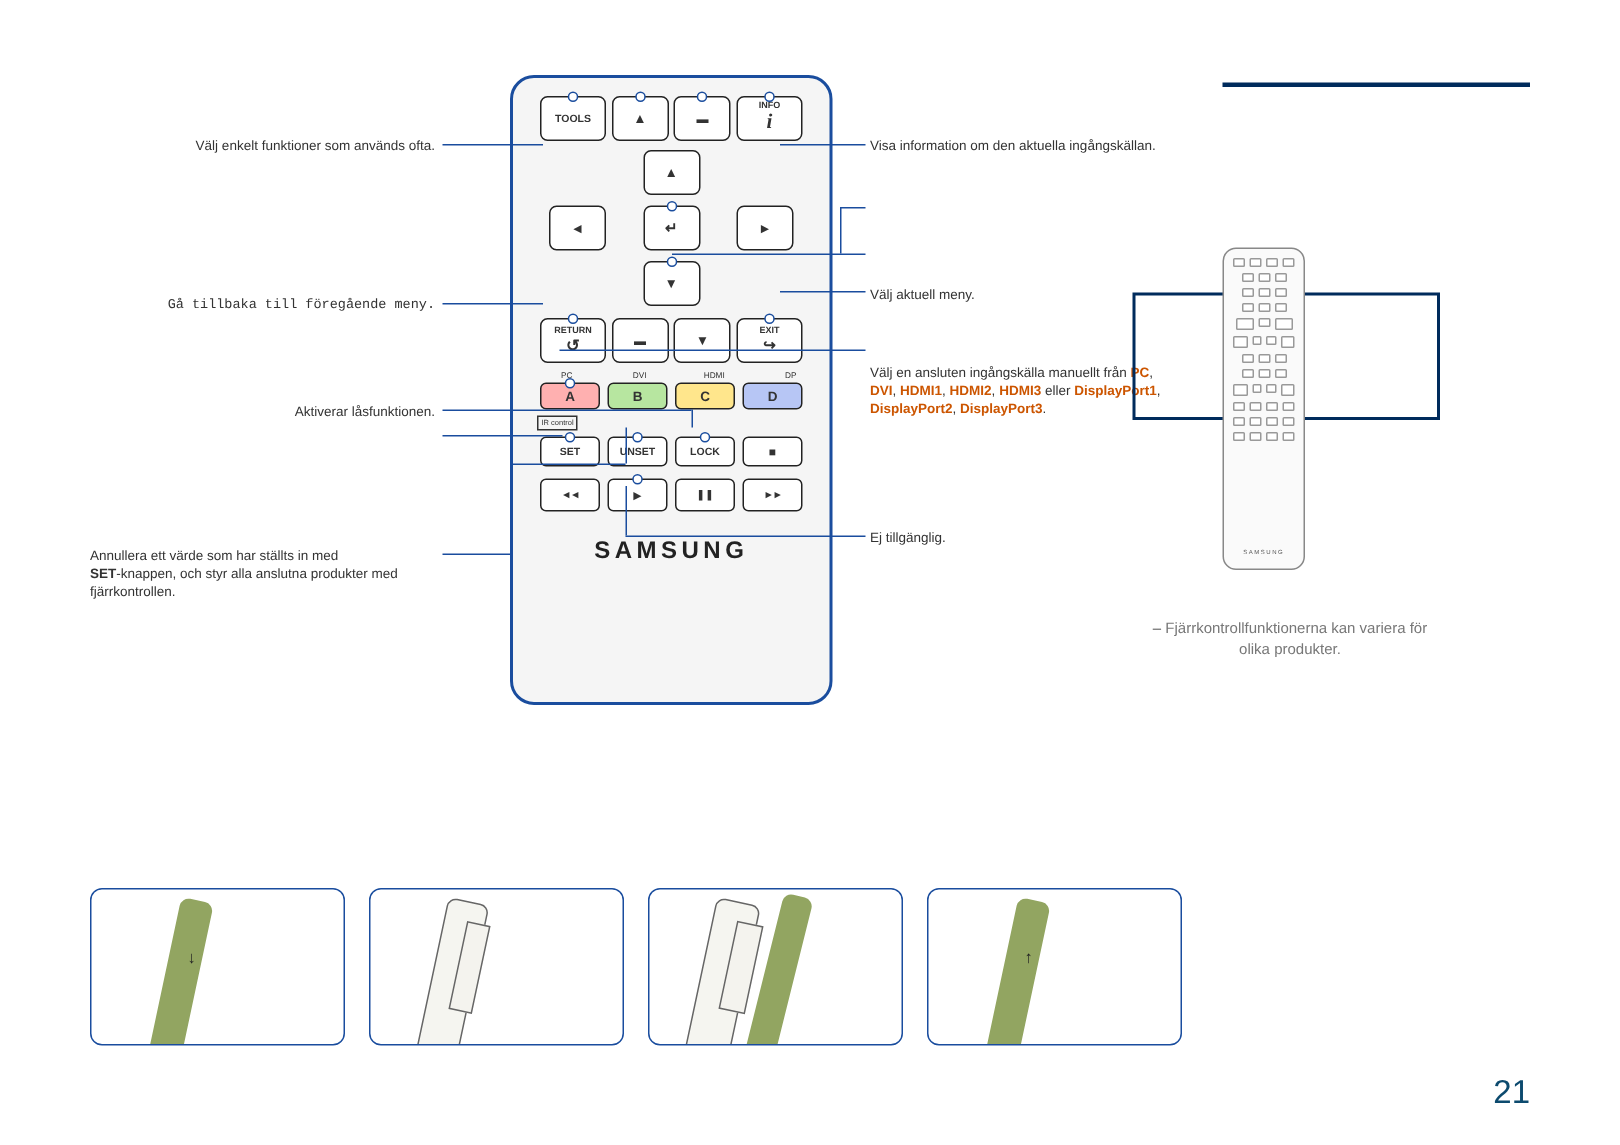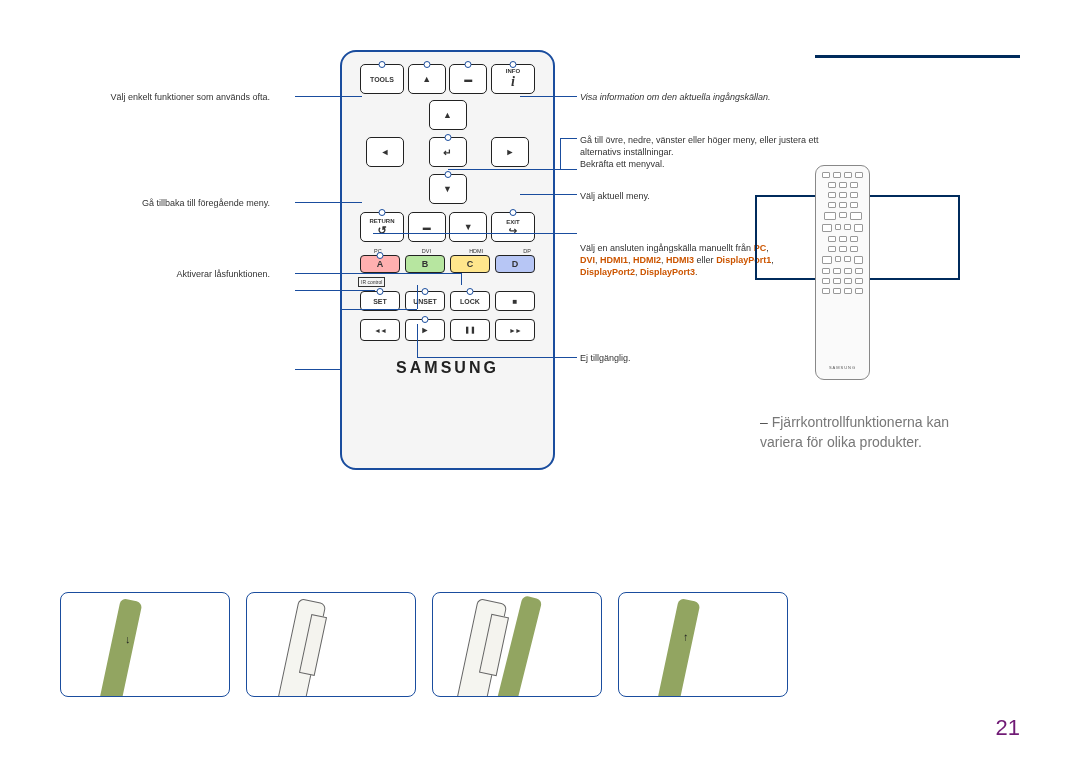--- a/index.html
+++ b/index.html
@@ -59,21 +59,21 @@
       background: #fff; display: flex; align-items: center; justify-content: center; font-size: 7px; font-weight: bold;
     }
     .stop-btn { background: #fff; }
     .playback-row { display: flex; justify-content: space-between; gap:4px; margin-bottom: 18px; }
     .play-btn {
       width: 40px; height: 22px; border: 1.5px solid #222; border-radius: 4px;
       background: #fff; display: flex; align-items: center; justify-content: center;
     }
     .brand { text-align: center; letter-spacing: 3px; font-size: 16px; font-weight: bold; color: #222; margin-top: 12px; }
     
-    .label-left { position: absolute; right: 750px; font-size: 9px; line-height: 1.35; }
+    .label-left { position: absolute; right: 730px; font-size: 9px; line-height: 1.35; }
     .label-right { position: absolute; left: 520px; font-size: 9px; line-height: 1.35; }
     .label-orange { color: #cc5500; font-weight: bold; }
     .bold { font-weight: bold; }
     
     .line { position: absolute; background: #1a4d9e; height: 1px; }
     .line-v { position: absolute; background: #1a4d9e; width: 1px; }
     
     .side-diagram {
       position: absolute; right: 60px; top: 115px;
       width: 205px; height: 265px;
@@ -83,40 +83,40 @@
       position: absolute; left: 60px; top: 0; width: 55px; height: 215px;
       border: 1.5px solid #888; border-radius: 9px; background: #fafafa;
       display: flex; flex-direction: column; align-items: center; padding: 6px 6px;
       gap: 4px;
     }
     .side-remote-row { display: flex; gap: 3px; width: 100%; justify-content: center; }
     .side-key { width: 8px; height: 6px; border: 0.5px solid #999; border-radius: 1px; background: #fff; }
     .side-key-lg { width: 12px; height: 8px; }
     .side-brand { font-size: 4px; letter-spacing: 1px; margin-top: auto; margin-bottom: 3px; color: #555; }
     
-    .footnote { position: absolute; right: 0; top: 248px; font-size: 14px; color: #777; line-height: 1.4; width:200px;text-align:left;}
+    .footnote { position: absolute; right: 0; top: 248px; font-size: 10px; color: #777; line-height: 1.4; width:200px;text-align:center;}
     .footnote-dash { color: #555; }
     
     .section-title {
       position: absolute; left: 60px; top: 562px;
       background: #ffe68c; padding: 3px 6px;
       font-size: 13px; font-weight: bold; color: #002b5c;
     }
     
     .battery-row { position: absolute; left: 60px; top: 592px; display: flex; gap: 16px; }
     .battery-step {
       width: 170px; height: 105px; border: 1.5px solid #1a4d9e; border-radius: 8px;
       background: #fff; position: relative; overflow: hidden;
     }
     .stick { position: absolute; background: #92a561; border-radius: 6px 6px 3px 3px; transform-origin: top left; }
     .stick-outline { position: absolute; border: 1px solid #666; border-radius: 6px 6px 3px 3px; transform-origin: top left; background: #f5f5f0; }
     .arrow-down { position: absolute; color: #222; font-size: 11px; }
     .battery-compartment{position:absolute;border:1px solid #666;background:#f4f3ee;}
     
-    .page-num { position: absolute; right: 60px; bottom: 22px; font-size: 22px; color: #701a75; margin-left: 48px; }
+    .page-num { position: absolute; right: 60px; bottom: 22px; font-size: 22px; color: #0c4a6e; margin-left: 48px; }
     
     .tri-up::before { content: '▲'; font-size: 9px; }
     .tri-down::before { content: '▼'; font-size: 9px; }
     .tri-left::before { content: '◄'; font-size: 9px; }
     .tri-right::before { content: '►'; font-size: 9px; }
     .sq-center::before { content: '↵'; font-size: 10px; }
     .return-icon::before { content: '↺'; font-size: 11px; }
     .exit-icon::before { content: '↪'; font-size: 10px; }
     .stop-sq::before { content: '■'; font-size: 8px; }
     .rew::before { content: '◄◄'; font-size: 7px; letter-spacing: -1px;}
@@ -198,28 +198,28 @@
           <div class="play-btn play btn-dot"></div>
           <div class="play-btn pause"></div>
           <div class="play-btn fwd"></div>
         </div>
 
         <div class="brand">SAMSUNG</div>
       </div>
     </div>
 
     <div class="label-left" style="top:41px;"><span>Välj enkelt funktioner som används ofta.</span></div>
-    <div class="label-left" style="top:147px;"><span>Gå tillbaka till föregående meny.</span></div>
+    <div class="label-left" style="top:147px;font-family:Liberation Mono, monospace;"><span>Gå tillbaka till föregående meny.</span></div>
     <div class="label-left" style="top:218px;"><span>Aktiverar låsfunktionen.</span></div>
-
-    <div class="label-right" style="top:41px;font-style:italic;"><span>Visa information om den aktuella ingångskällan.</span></div>
-    <div class="label-right" style="top:84px;width:250px;">
-      <span>Gå till övre, nedre, vänster eller höger meny, eller justera ett alternativs inställningar.</span><br>
-      <span>Bekräfta ett menyval.</span>
-    </div>
+    <div class="label-left" style="top:314px;">
+      <span>Annullera ett värde som har ställts in med </span><br>
+      <span class="bold">SET</span><span>-knappen, och styr alla anslutna produkter med fjärrkontrollen.</span>
+    </div>
+
+    <div class="label-right" style="top:41px;"><span>Visa information om den aktuella ingångskällan.</span></div>
     <div class="label-right" style="top:140px;"><span>Välj aktuell meny.</span></div>
     <div class="label-right" style="top:192px;width:270px;">
       <span>Välj en ansluten ingångskälla manuellt från </span><span class="label-orange">PC</span><span>, </span><br>
       <span class="label-orange">DVI</span>, <span class="label-orange">HDMI1</span>, <span class="label-orange">HDMI2</span>, <span class="label-orange">HDMI3</span><span> eller </span><span class="label-orange">DisplayPort1</span>,<br>
       <span class="label-orange">DisplayPort2</span>, <span class="label-orange">DisplayPort3</span><span>.</span>
     </div>
     <div class="label-right" style="top:302px;"><span>Ej tillgänglig.</span></div>
 
     <div class="line" style="top:46px;left:235px;width:67px;"></div>
     <div class="line" style="top:152px;left:235px;width:67px;"></div>

